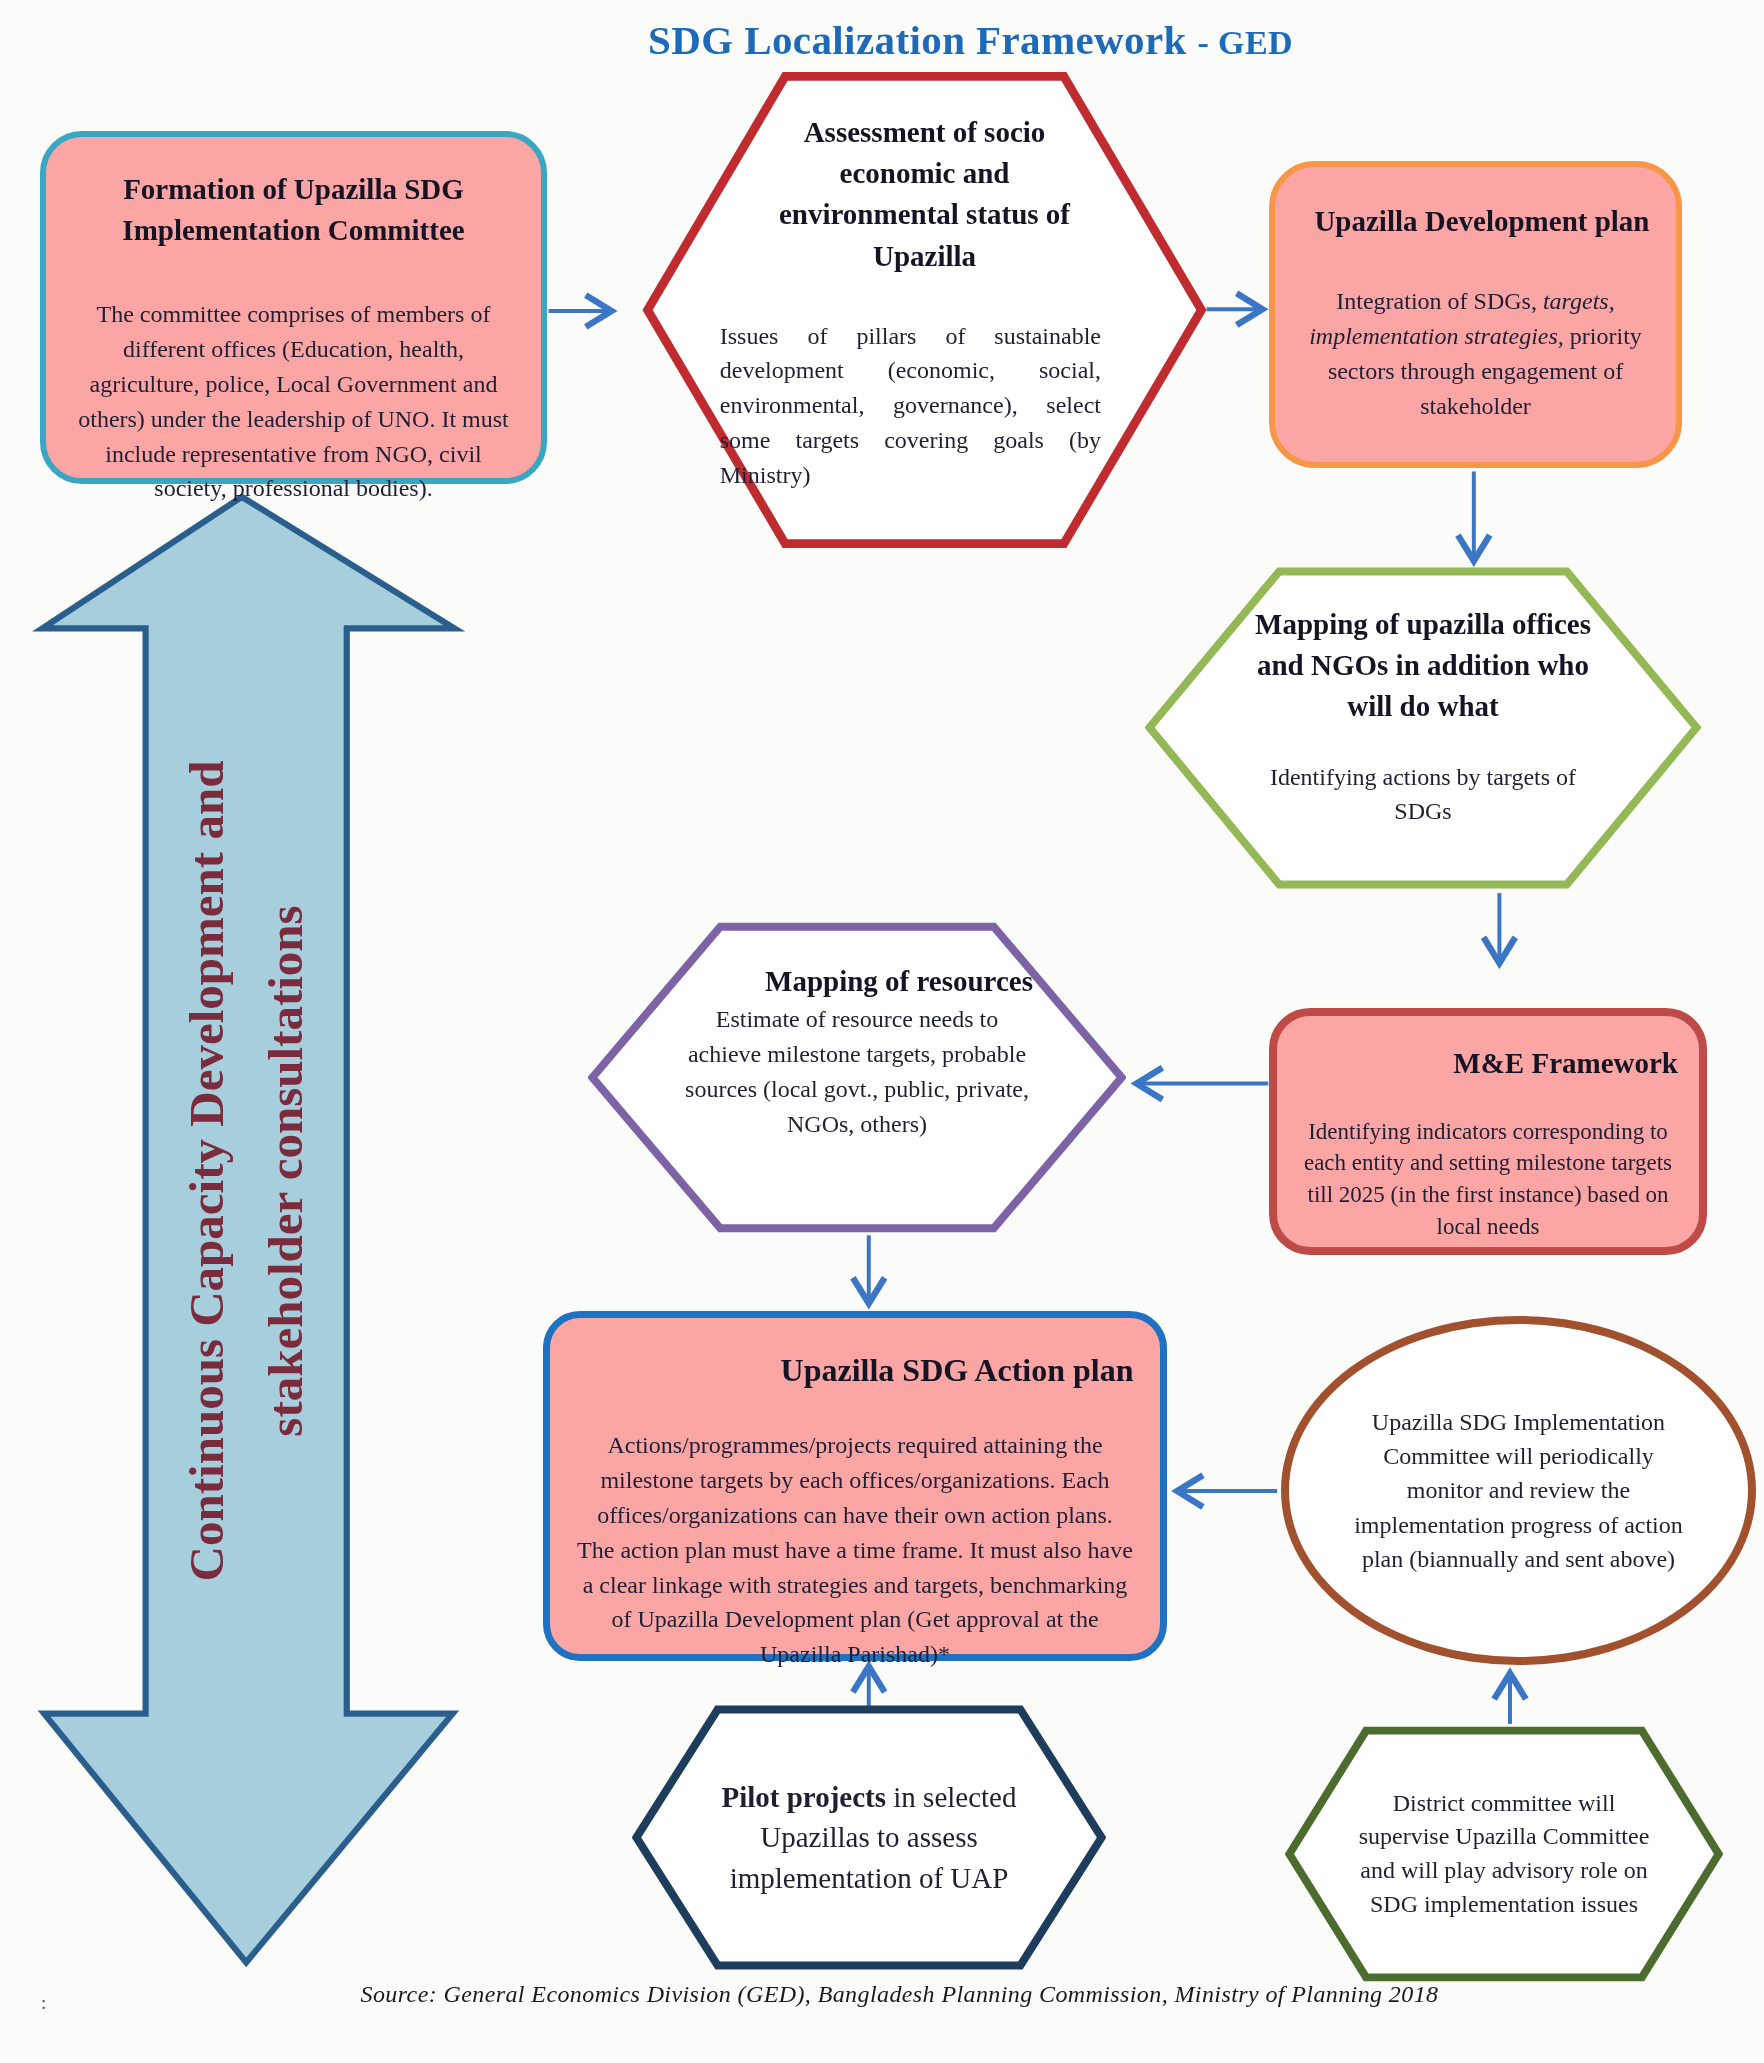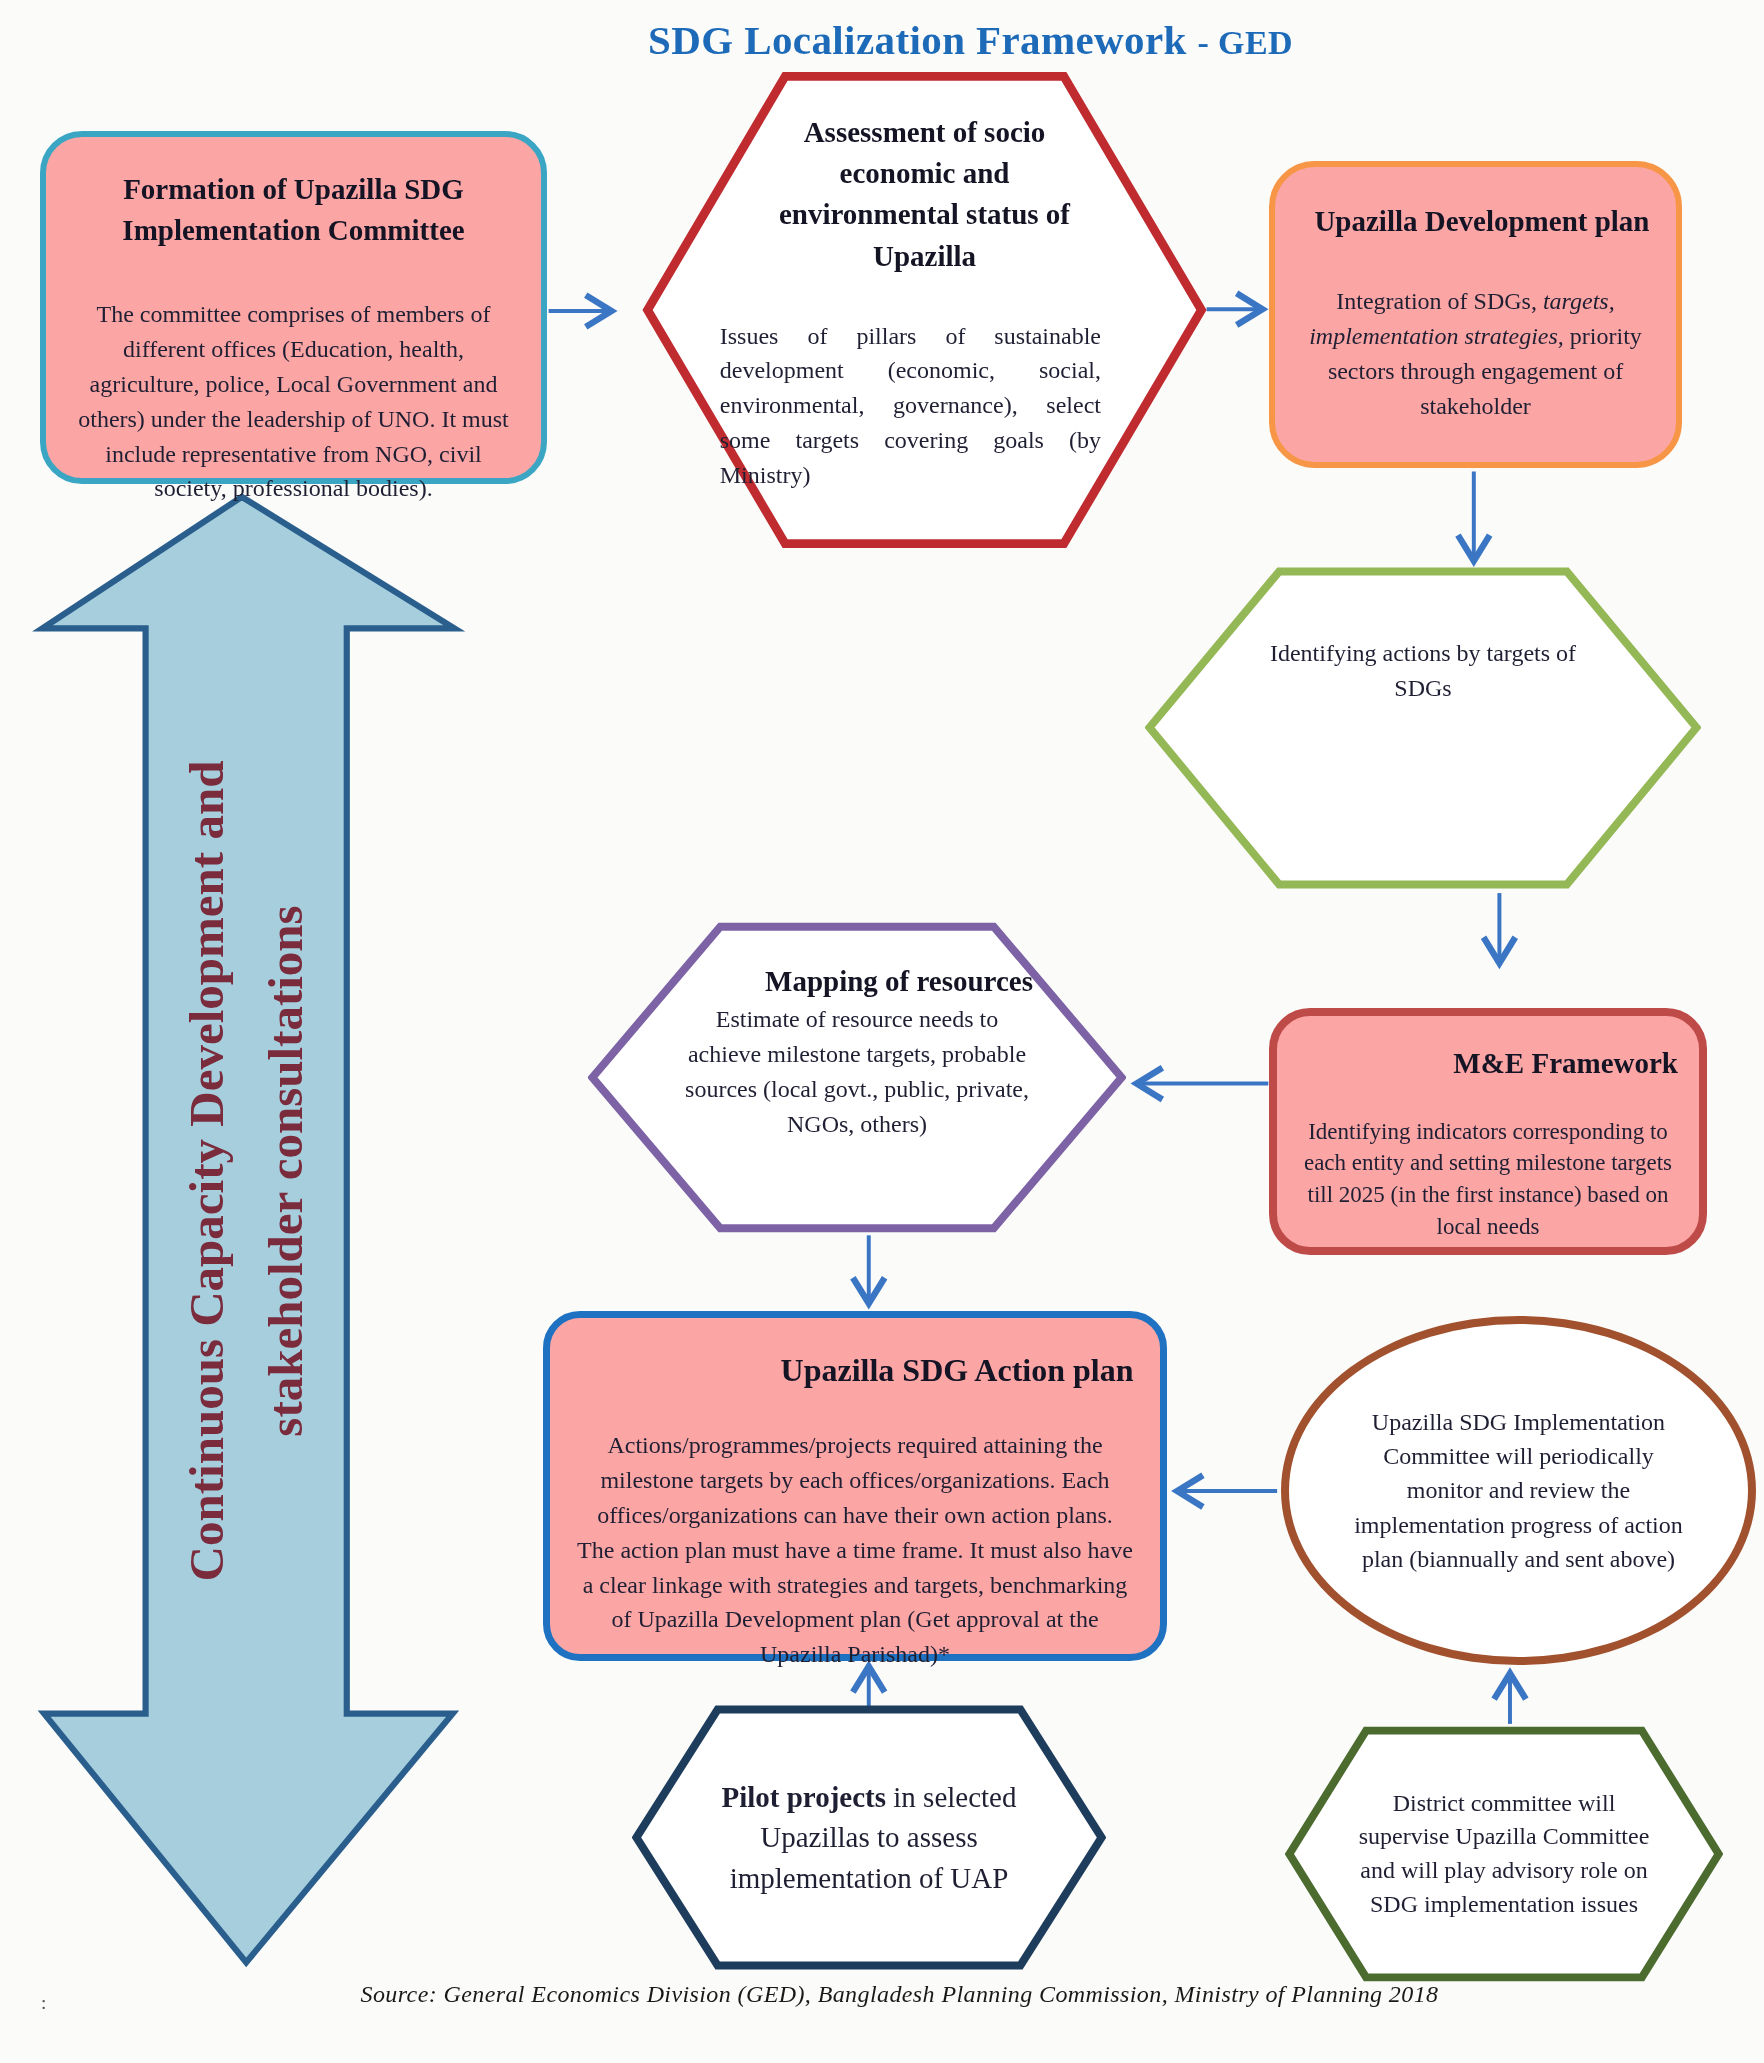--- a/index.html
+++ b/index.html
@@ -175,20 +175,21 @@
       <div class="node-title">Upazilla Development plan</div>
       <div class="node-body"><span>Integration of SDGs, </span><span class="italic">targets, implementation strategies,</span><span> priority sectors through engagement of stakeholder</span></div>
     </div>
   </div>
 
   <div id="mapping-offices" class="node hex">
     <svg class="shape" viewBox="0 0 630 365">
       <polygon class="hex-shape" points="5,182 152,5 478,5 625,182 478,360 152,360"></polygon>
     </svg>
     <div class="content">
+      <div class="node-title">Mapping of upazilla offices and NGOs in addition who will do what</div>
       <div class="node-body">Identifying actions by targets of SDGs</div>
     </div>
   </div>
 
   <div id="me-framework" class="node rbox">
     <div class="content">
       <div class="node-title">M&amp;E Framework</div>
       <div class="node-body">Identifying indicators corresponding to each entity and setting milestone targets till 2025 (in the first instance) based on local needs</div>
     </div>
   </div>

